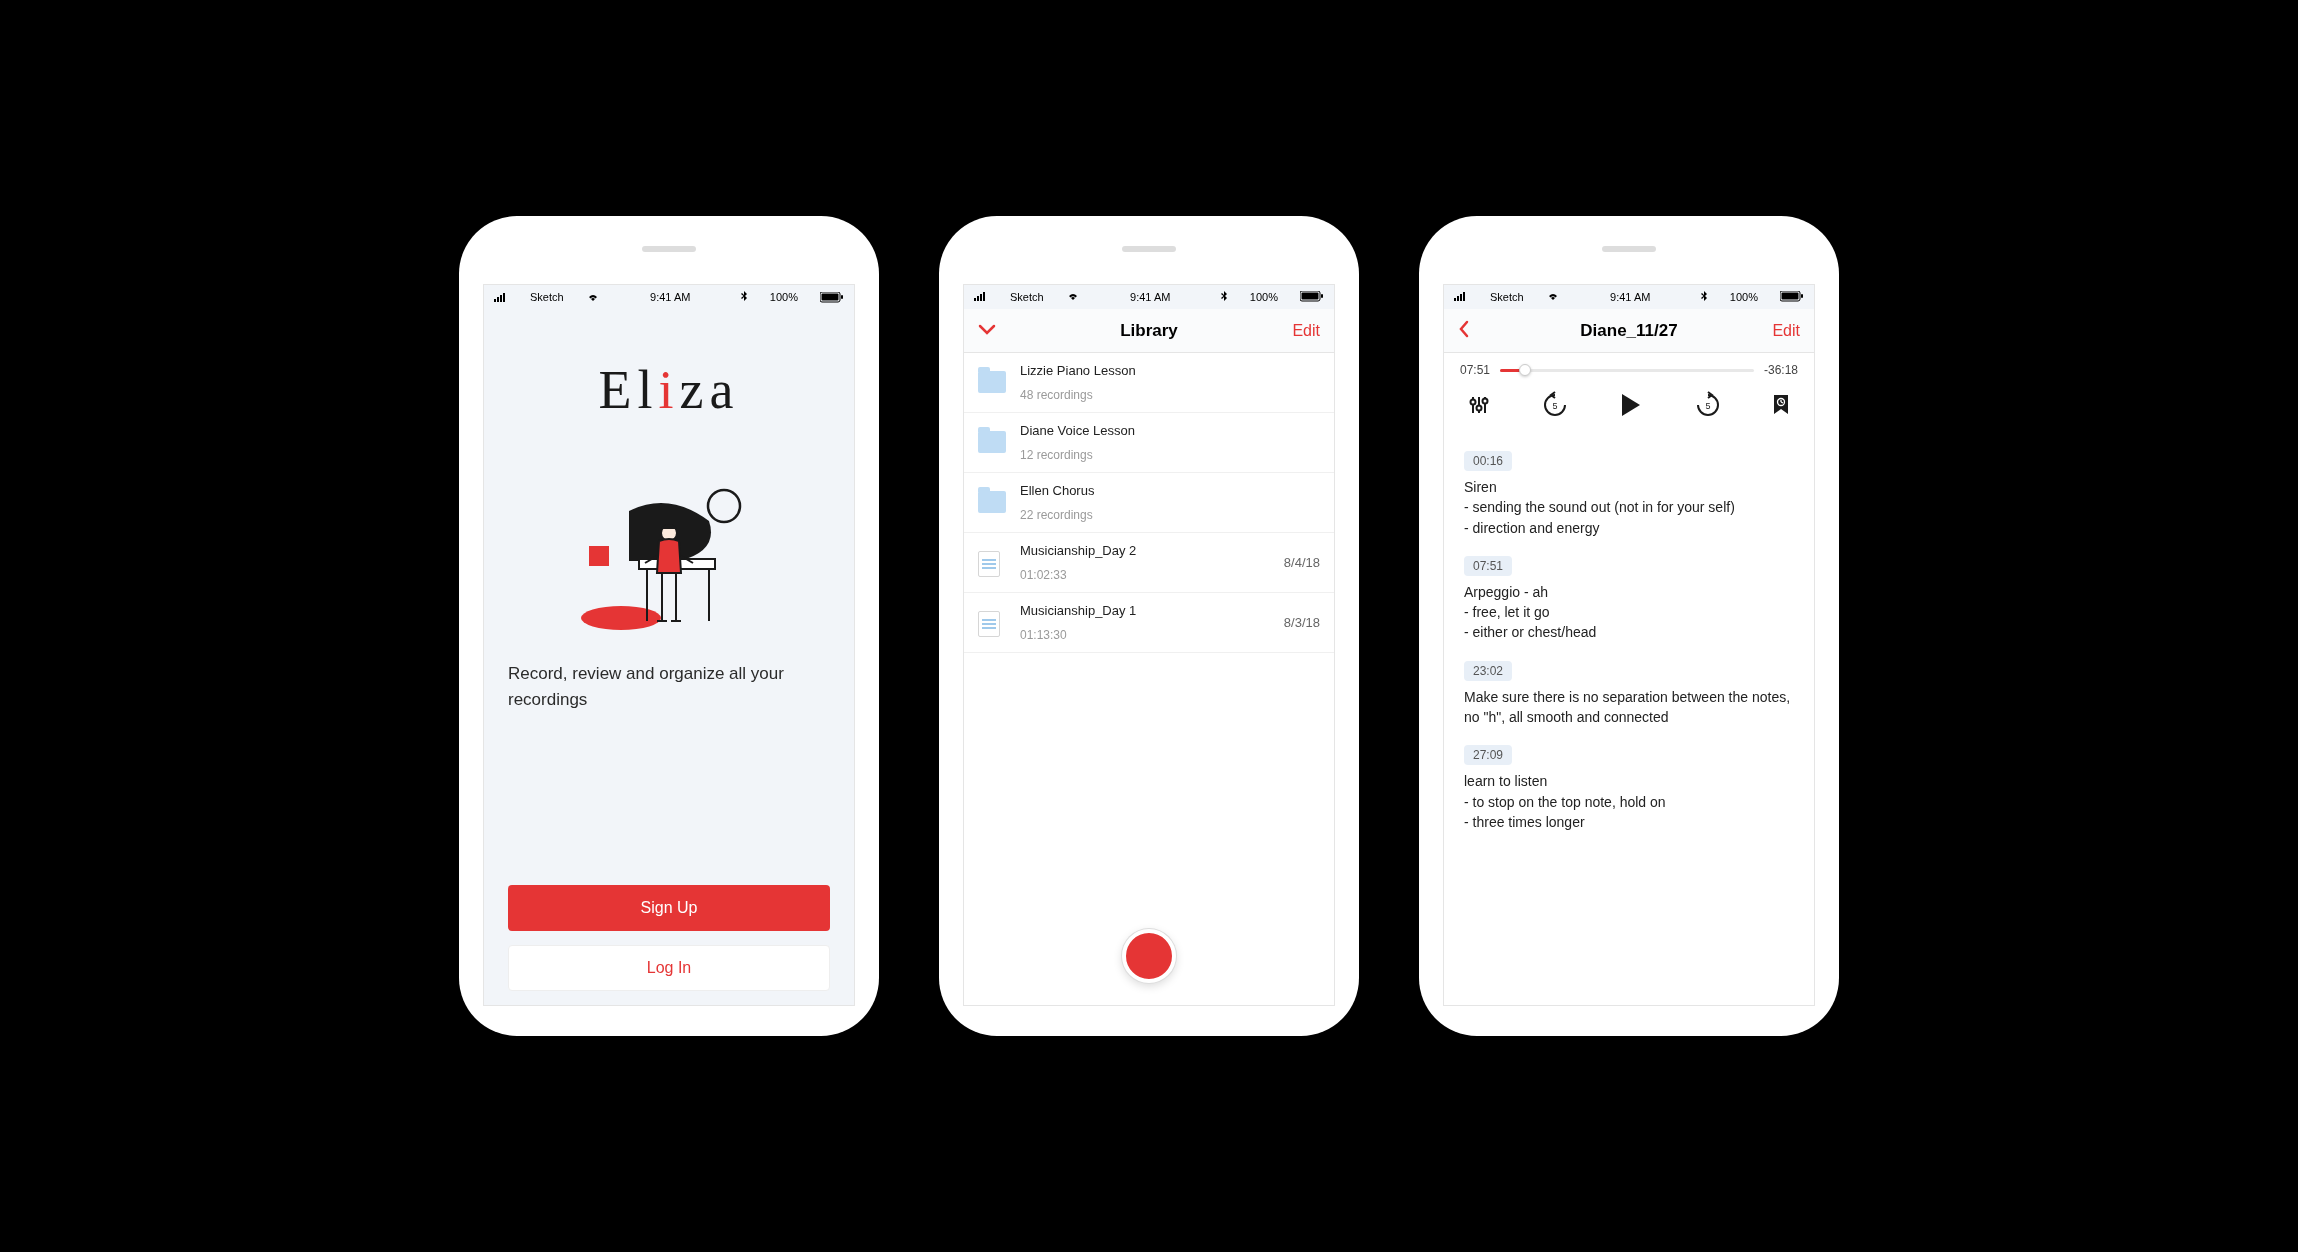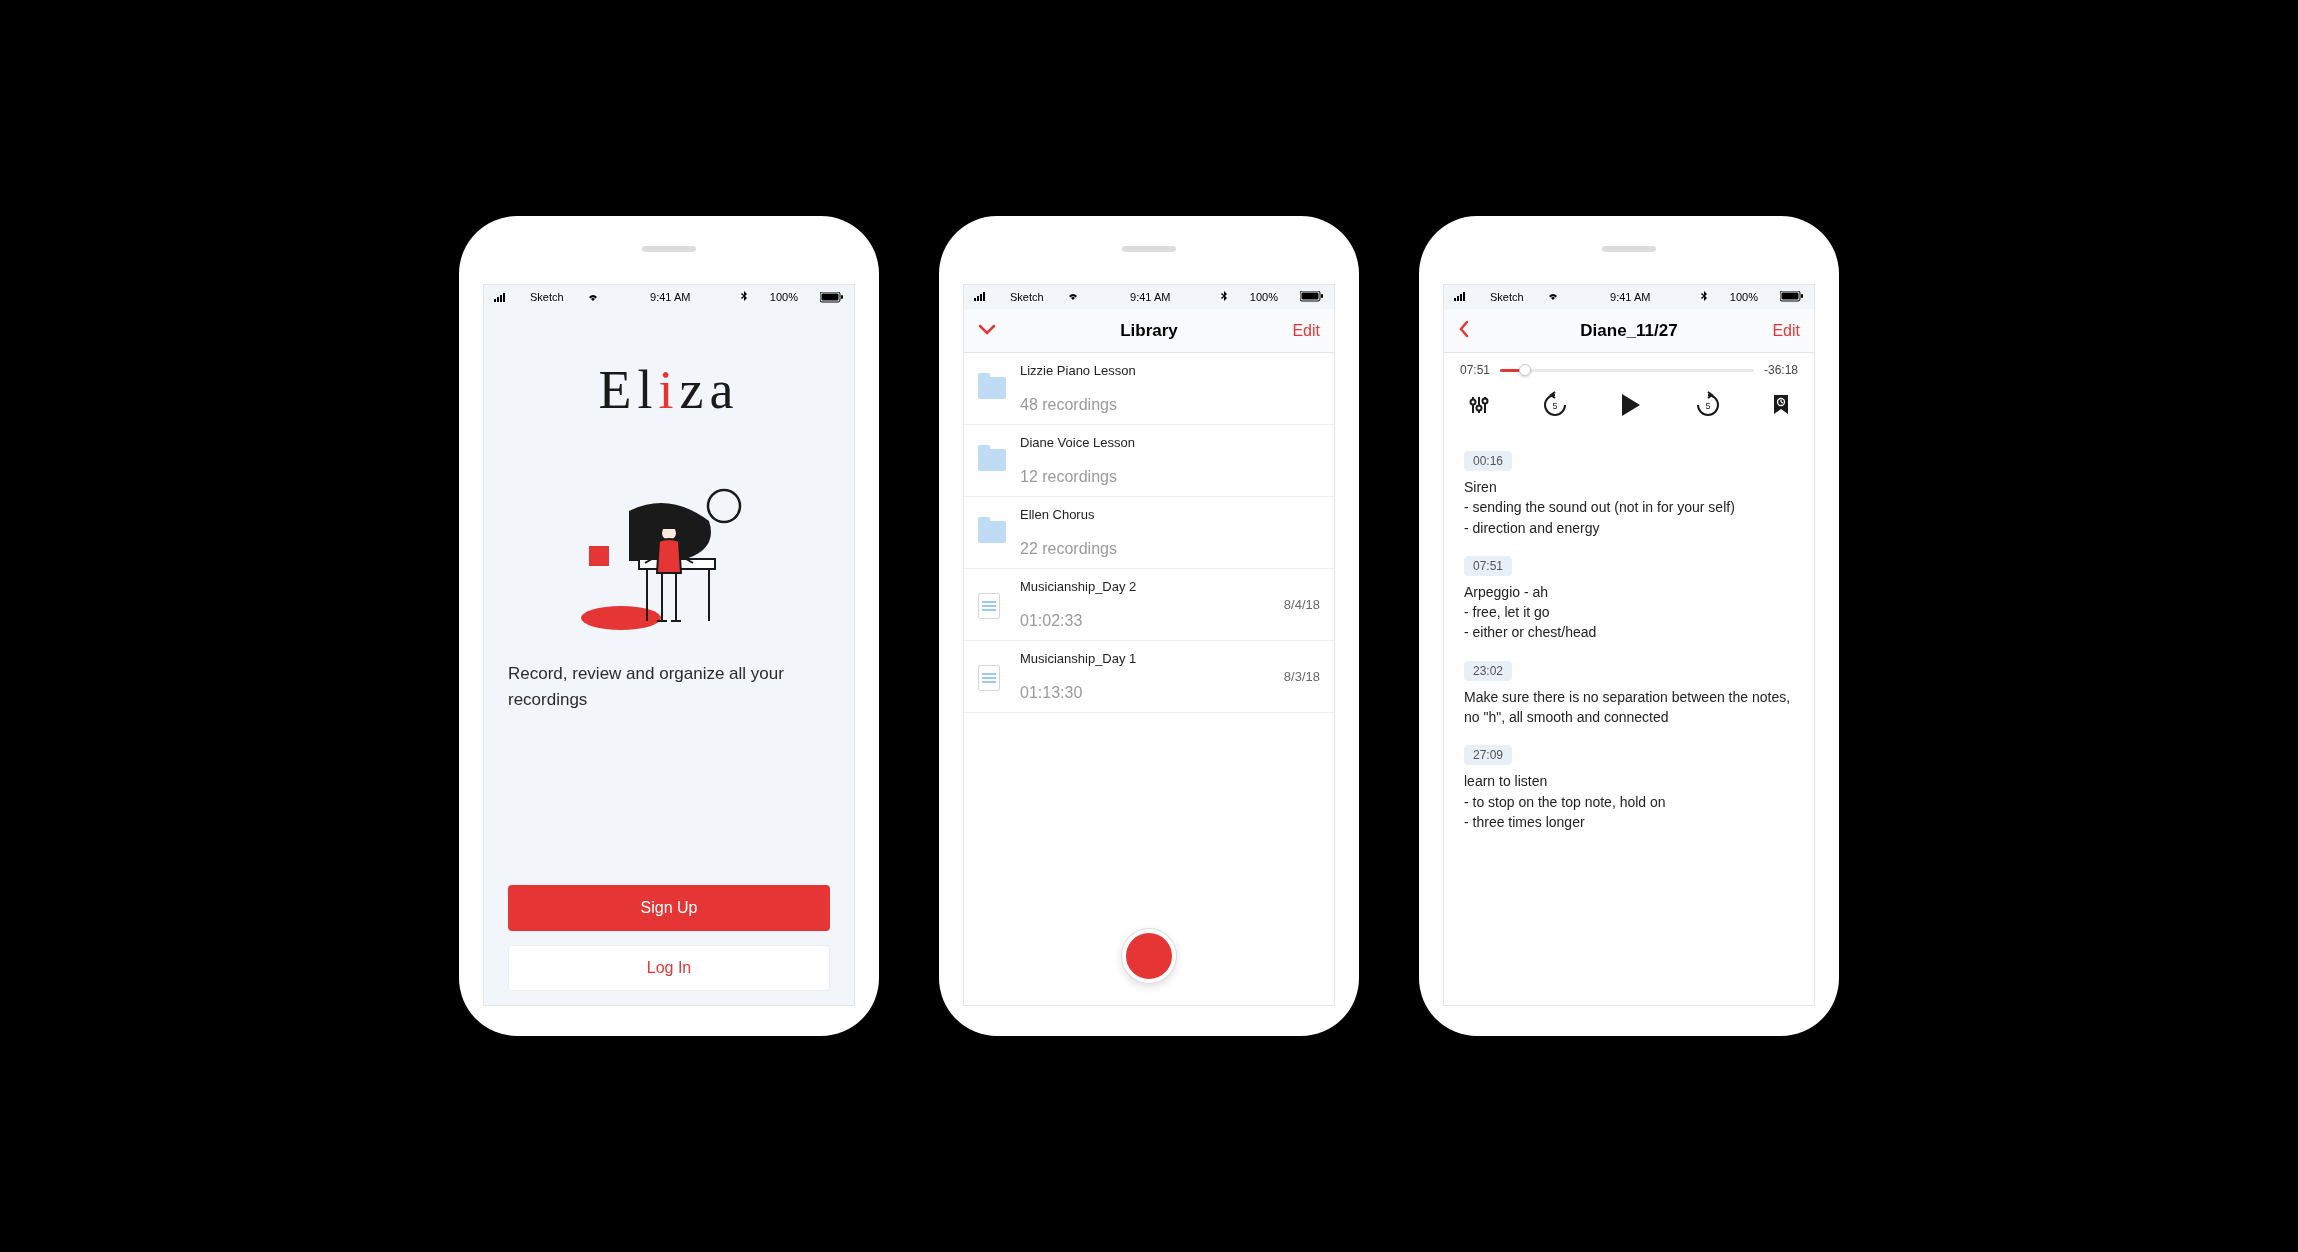--- a/index.html
+++ b/index.html
@@ -142,21 +142,21 @@
 .file-shape {
   width: 22px; height: 26px;
   background: #fff;
   border: 1px solid #d6d6d6;
   border-radius: 2px;
   display:flex; flex-direction:column; justify-content:center; align-items:center;
 }
 .file-shape .wave { width:14px; height:2px; background:#9fc9eb; margin:1px 0;}
 .list-body { flex:1; }
 .list-title { font-size: 13px; color:#222; }
-.list-sub { font-size: 16px; color:#9a9a9a; margin-top:18px;}
+.list-sub { font-size: 12px; color:#9a9a9a; margin-top:10px;}
 .list-date { font-size: 13px; color:#666; }
 .record-btn {
   position:absolute; bottom:22px; left:50%; transform:translateX(-50%);
   width:54px; height:54px; border-radius:50%;
   background:#e53535; border:4px solid #fff;
   box-shadow:0 0 0 1px #ddd, 0 3px 10px rgba(0,0,0,0.15);
   cursor:pointer;
 }
 
 

